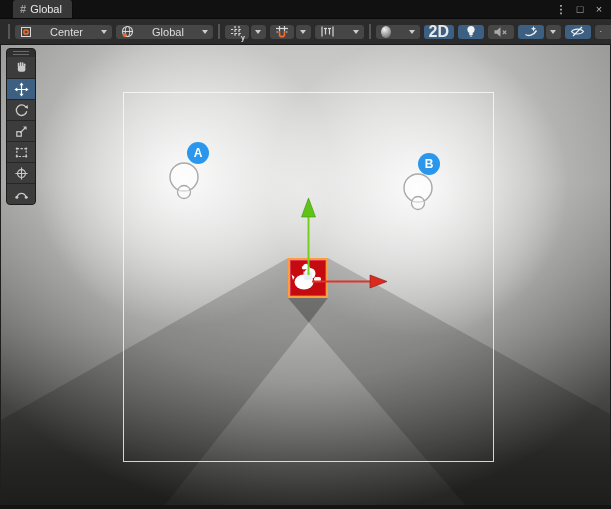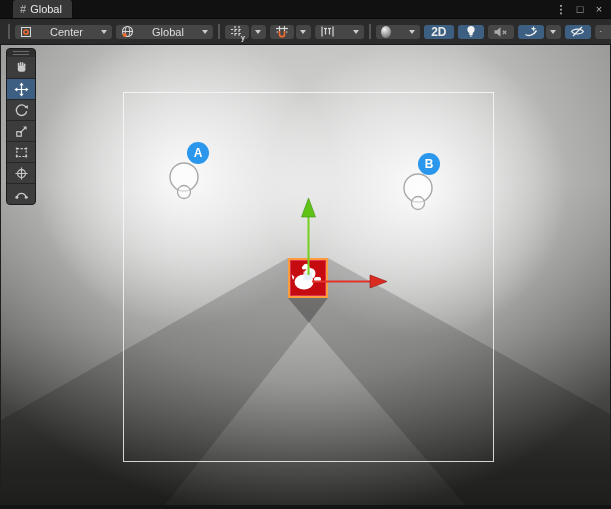--- a/index.html
+++ b/index.html
@@ -39,21 +39,21 @@
     font-size:11px; padding:0 5px; flex:0 0 auto;
   }
   .tbtn.blue { background:#3d6082; }
   .tbtn + .tbtn { margin-left:4px; }
   .caret { width:0; height:0; border-left:3.5px solid transparent; border-right:3.5px solid transparent; border-top:4px solid #cccccc; }
   .caret-btn { width:15px; padding:0 3px; margin-left:2px !important; }
   .icon12 { display:block; }
   .grid-axis-wrap { position:relative; }
   .grid-axis-label { position:absolute; right:-1px; bottom:-2px; font-size:7px; color:#dedede; font-weight:bold; }
   .sphere { width:12px; height:12px; border-radius:50%; background:radial-gradient(circle at 35% 30%, #f2f2f2, #9a9a9a 55%, #5f5f5f); }
-  .b2d { font-size:12px; font-weight:bold; color:#e9e9e9; }
+  .b2d { font-size:16px; font-weight:bold; color:#e9e9e9; }
   
   .scene {
     position:absolute; left:0; top:45px; width:611px; height:460px; overflow:hidden;
     border-left:1px solid #1f1f1f; border-right:1px solid #1f1f1f;
     background:
       radial-gradient(circle 150px at 183px 132px, rgba(255,255,255,.92) 0%, rgba(255,255,255,.45) 55%, rgba(255,255,255,0) 100%),
       radial-gradient(circle 150px at 417px 143px, rgba(255,255,255,.92) 0%, rgba(255,255,255,.45) 55%, rgba(255,255,255,0) 100%),
       radial-gradient(ellipse 480px 400px at 300px 145px, rgba(255,255,255,.70) 0%, rgba(255,255,255,.42) 48%, rgba(255,255,255,0) 82%),
       linear-gradient(180deg, #8f8f8d 0%, #8d8d8b 30%, #61615f 62%, #2e2e2c 90%, #242422 100%);
   }

